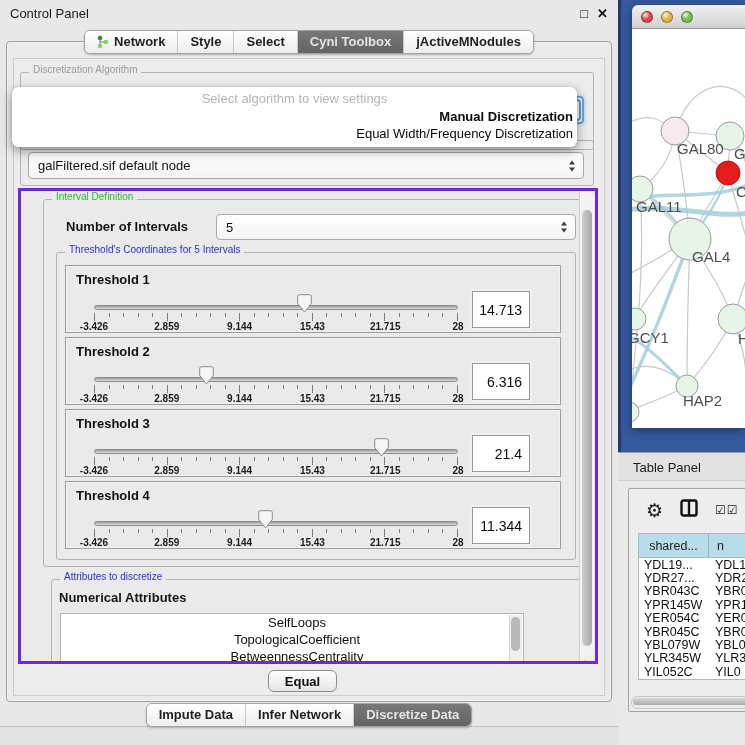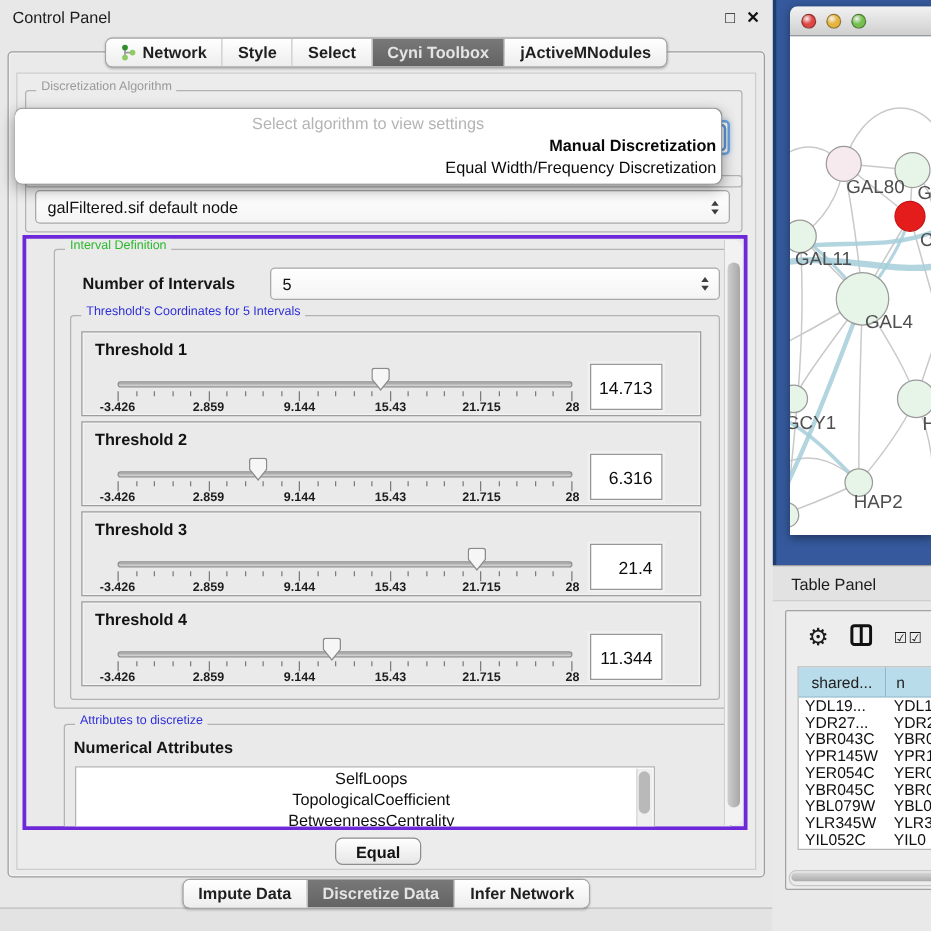--- a/index.html
+++ b/index.html
@@ -416,25 +416,25 @@
     </div>
   </div>
 
   <button id="apply-btn">Equal</button>
 
   <div class="tabs-row" id="bottom-tabs">
     <div class="tab-group" id="bottom-tab-group">
         <div class="tab">
           <span>Impute Data</span>
         </div>
+        <div class="tab">
+          <span>Infer Network</span>
+        </div>
         <div class="tab sel">
           <span>Discretize Data</span>
-        </div>
-        <div class="tab">
-          <span>Infer Network</span>
         </div>
       </div>
   </div>
   <div class="cp-footer"></div>
 </div>
 
 <div id="right-side">
   <div class="desktop-blue">
     <div class="net-window">
       <div class="net-titlebar">

